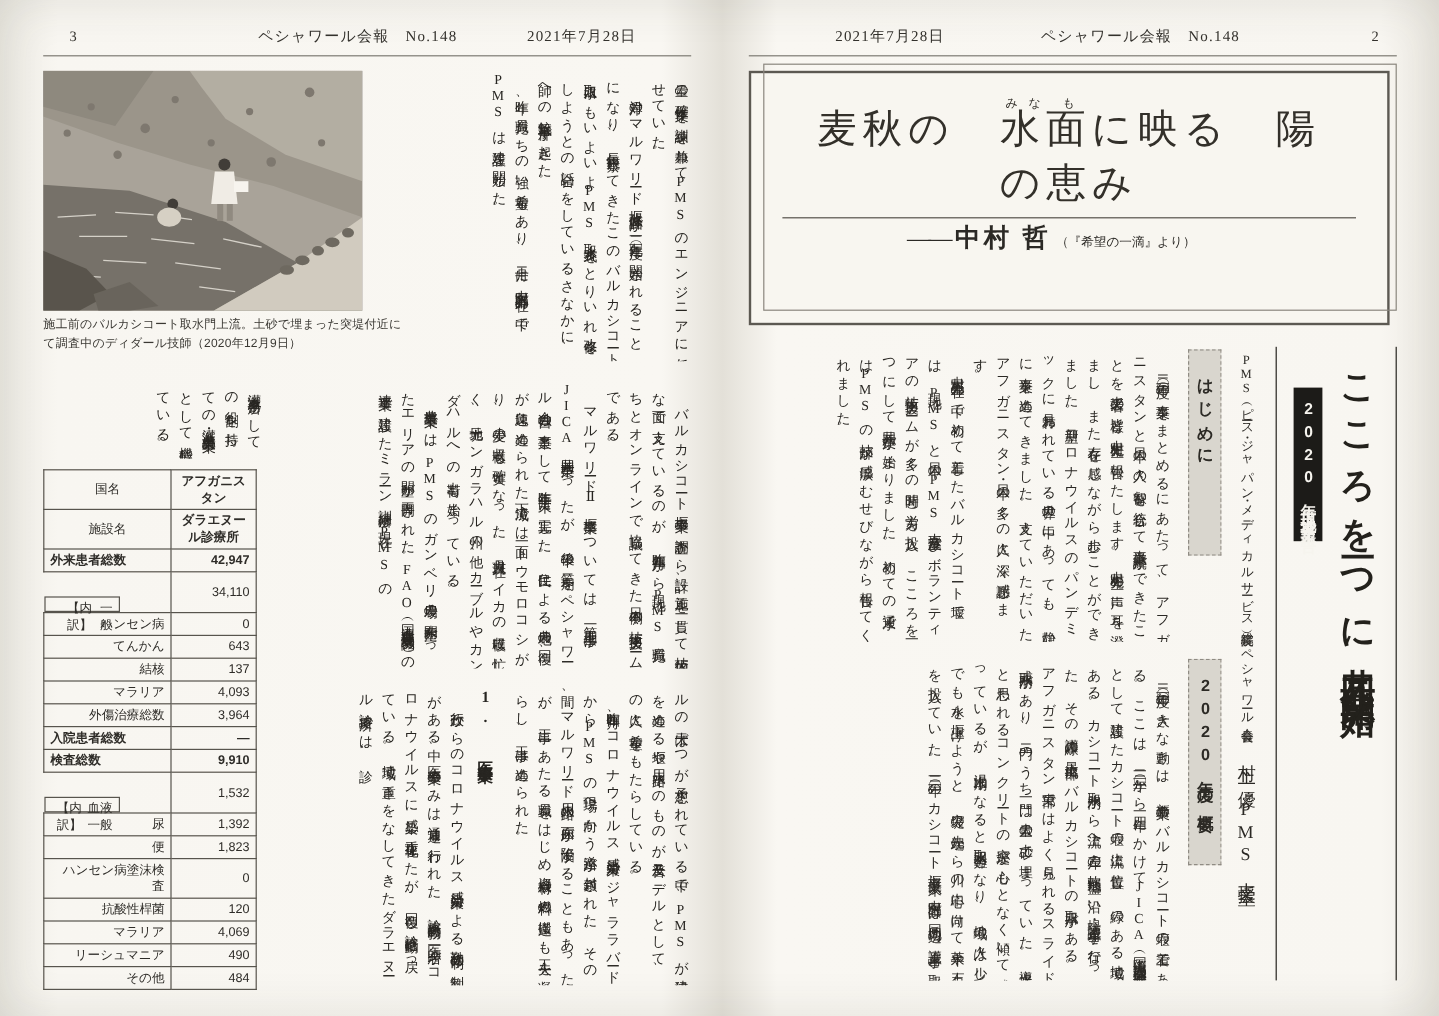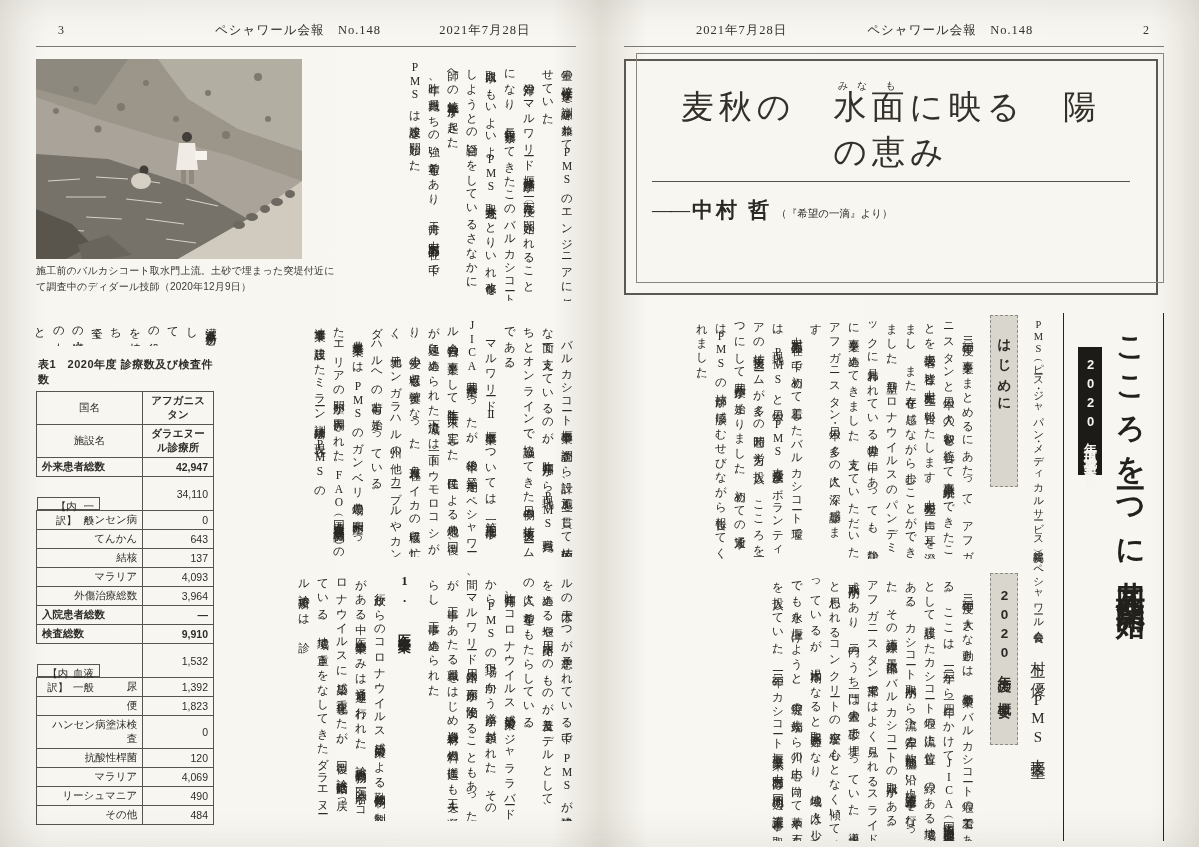--- a/index.html
+++ b/index.html
@@ -89,38 +89,38 @@
   tr.row-total td{font-weight:bold;border-top:1.8px solid #46443e;}
   tr.row-total td.c-value{text-align:right;}
   tr.row-sub td.c-label{text-align:right;margin-top:20px;}
   tr.row-sub td.c-value{text-align:right;}
   td.c-label.has-prefix{display:flex;justify-content:space-between;align-items:baseline;}
 
   
   .quote-box{
     margin-top:12px;margin-right:6px;position:relative;
     border:2px solid #5c5952;background:var(--paper);
-    padding:20px 26px 14px 26px;height:236px;
+    padding:20px 26px 14px 26px;height:212px;
   }
   .quote-box::before{
     content:"";position:absolute;top:-8px;left:10px;right:-8px;bottom:10px;
     border:1.5px solid #8a867e;pointer-events:none;
   }
   .qb-title-wrap{text-align:center;}
   .qb-title{
     display:inline-block;font-size:33px;letter-spacing:5px;color:#33302a;
     border-bottom:1.6px solid #55524b;padding:0 14px 6px 14px;
     font-family:var(--serif);
   }
   .qb-title ruby rt{font-size:10px;letter-spacing:0;}
   .qb-quote{
     margin:14px 6px 0 10px;font-size:16.5px;line-height:1.85;
     letter-spacing:1px;color:#2d2b26;
   }
-  .qb-attrib{text-align:left;margin-top:14px;padding-right:30px;}
+  .qb-attrib{text-align:center;margin-top:2px;padding-right:30px;}
   .qb-dash{font-size:20px;letter-spacing:-2px;}
   .qb-name{font-size:21px;font-weight:bold;letter-spacing:3px;}
   .qb-source{font-size:10.5px;}
 
   
   .rp-article{display:flex;flex-direction:row-reverse;margin-top:18px;height:528px;}
   .headline{
     writing-mode:vertical-rl;-webkit-text-orientation:upright;text-orientation:upright;
     border-left:1.6px solid #26241f;border-right:1.6px solid #26241f;
     padding:4px 12px 4px 14px;margin-left:4px;flex:none;
@@ -232,21 +232,20 @@
           <p>　昨年、職員たちの強い希望もあり、十二月に中村医師不在の中でPMSは建設を開始した。</p>
         </div>
     </div>
 
     <div class="lp-row2">
       <div class="lp-left-col">
         <div class="vtext band2b">
             <p>灌漑事務所としての役割を持ち、全ての灌漑・農業事業の中心として機能している。</p>
           </div>
         <div class="table-block">
-          <div class="table-caption">表1　2020年度 診療数及び検査件数</div>
           <table class="stats">
             <tbody>
                 <tr class="row-info">
                   <td class="c-label">国名</td>
                   <td class="c-value">アフガニスタン</td>
                 </tr>
                 <tr class="row-info">
                   <td class="c-label">施設名</td>
                   <td class="c-value">ダラエヌール診療所</td>
                 </tr>

